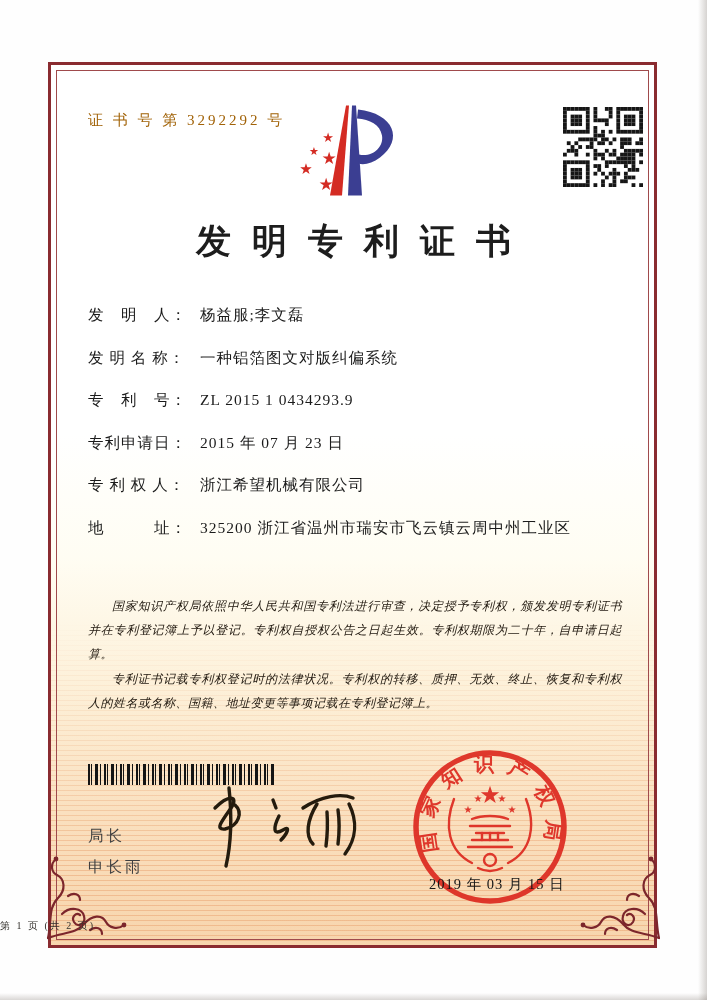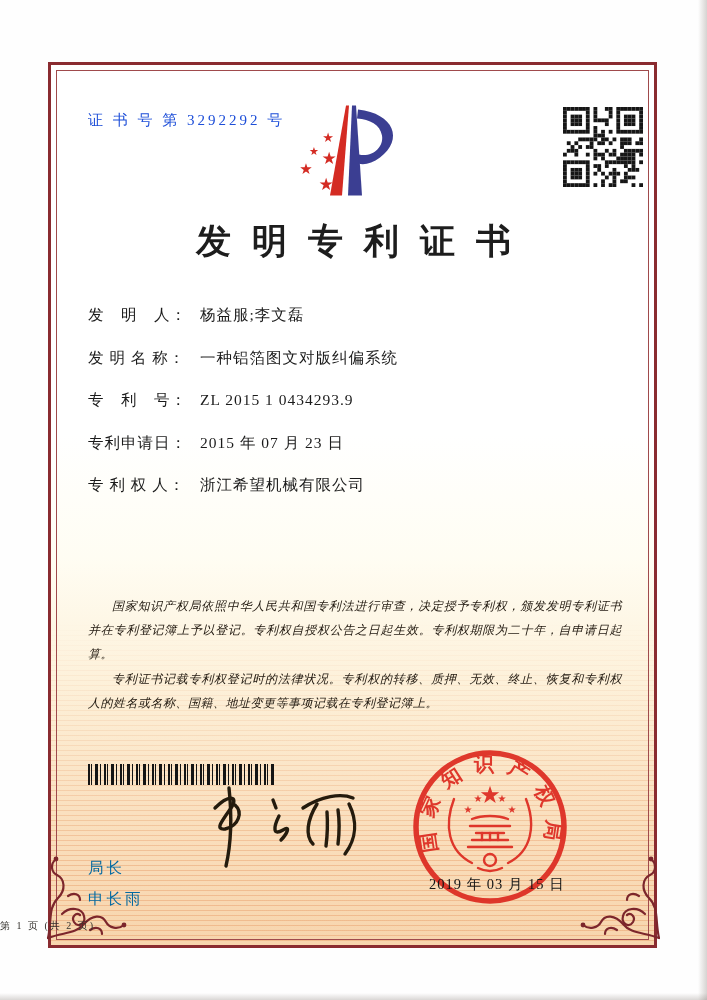--- a/index.html
+++ b/index.html
@@ -24,21 +24,21 @@
 
   .frame-outer { position:absolute; left:48px; top:62px; width:609px; height:886px;
     border:3px solid #8a2b30; }
   .frame-inner { position:absolute; left:56px; top:70px; width:593px; height:870px;
     border:1px solid #a04a4c; }
 
   .corner { position:absolute; width:92px; height:92px; }
   .corner.bl { left:38px; top:852px; }
   .corner.br { left:577px; top:852px; transform:scaleX(-1); }
 
-  .cert-no { position:absolute; left:88px; top:111px; font-size:15px; letter-spacing:3px; color:#1d4ed8; }
+  .cert-no { position:absolute; left:88px; top:111px; font-size:15px; letter-spacing:3px; color:#a16207; }
 
   .logo { position:absolute; left:272px; top:96px; width:168px; height:108px; }
   .qr { position:absolute; left:563px; top:107px; width:80px; height:80px; background:#fff; }
 
   .title { position:absolute; left:0; top:218px; width:100%; text-align:center;
     font-size:35px; font-weight:600; letter-spacing:21px; padding-left:21px; color:#1d1d1d; }
 
   .fields { position:absolute; left:88px; top:303px; width:545px; }
   .frow { position:relative; font-size:15.5px; color:#1b1b1b; line-height:24px; margin-bottom:18.5px; white-space:nowrap; }
   .frow .lbl { display:inline-block; min-width:112px; letter-spacing:1px; }
@@ -50,22 +50,22 @@
     text-align:justify; letter-spacing:0.5px; }
   .body-text p { text-indent:2em; }
 
   .barcode { position:absolute; left:88px; top:764px; width:186px; height:21px;
     background-image:repeating-linear-gradient(90deg,
       #151515 0 2px, transparent 2px 3px,
       #151515 3px 4px, transparent 4px 7px,
       #151515 7px 10px, transparent 10px 12px,
       #151515 12px 13px, transparent 13px 16px); }
 
-  .director { position:absolute; left:88px; top:852px; font-size:15.5px; line-height:31px;
-    letter-spacing:3px; color:#0369a1; font-style:normal; }
+  .director { position:absolute; left:88px; top:820px; font-size:15.5px; line-height:31px;
+    letter-spacing:3px; color:#404040; font-style:normal; }
 
   .signature { position:absolute; left:185px; top:778px; width:190px; height:95px; }
 
   .seal { position:absolute; left:410px; top:747px; width:160px; height:160px; opacity:0.93; }
   .seal-date { position:absolute; left:429px; top:875px; font-size:14.5px; letter-spacing:1px;
     color:#161616; z-index:5; }
 
   .footer { position:absolute; left:0; top:919px; width:100%; text-align:left;
     font-size:10px; letter-spacing:2px; color:#33302c; }
 </style>
@@ -348,20 +348,23 @@
     </div>
     <div class="frow">
       <span class="lbl">专　利　号：</span><span class="val">ZL 2015 1 0434293.9</span>
     </div>
     <div class="frow">
       <span class="lbl">专利申请日：</span><span class="val">2015 年 07 月 23 日</span>
     </div>
     <div class="frow">
       <span class="lbl">专 利 权 人：</span><span class="val">浙江希望机械有限公司</span>
     </div>
+    <div class="frow">
+      <span class="lbl">地　　　址：</span><span class="val">325200 浙江省温州市瑞安市飞云镇云周中州工业区</span>
+    </div>
   </div>
 
   <div class="body-text">
     <p>国家知识产权局依照中华人民共和国专利法进行审查，决定授予专利权，颁发发明专利证书并在专利登记簿上予以登记。专利权自授权公告之日起生效。专利权期限为二十年，自申请日起算。</p>
     <p>专利证书记载专利权登记时的法律状况。专利权的转移、质押、无效、终止、恢复和专利权人的姓名或名称、国籍、地址变更等事项记载在专利登记簿上。</p>
   </div>
 
   <div class="barcode"></div>
 
   <div class="director">

